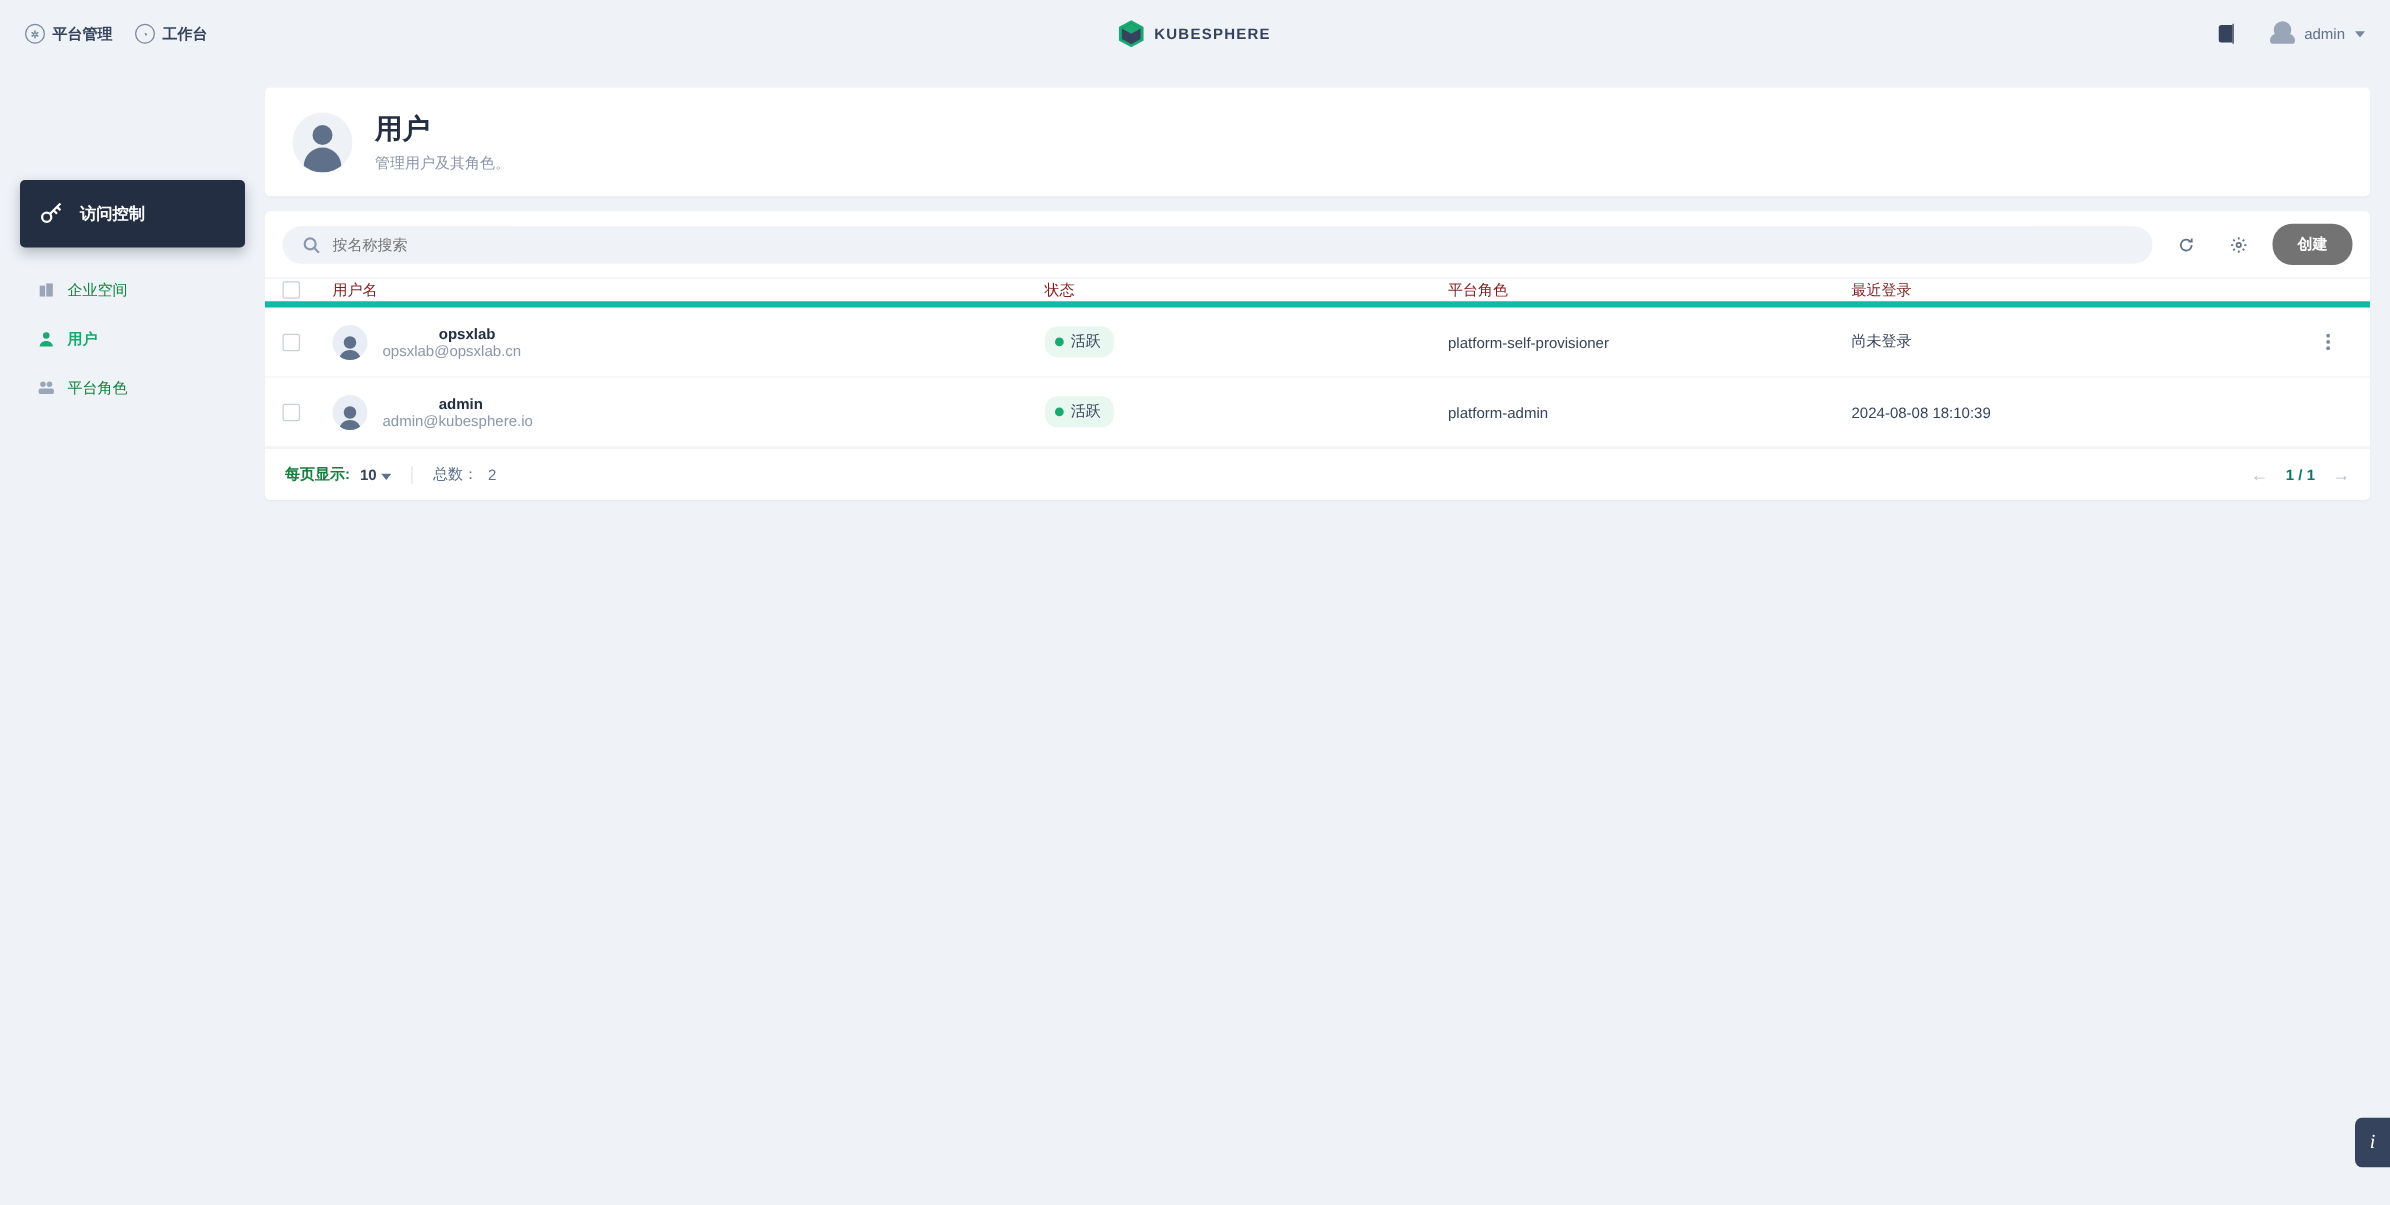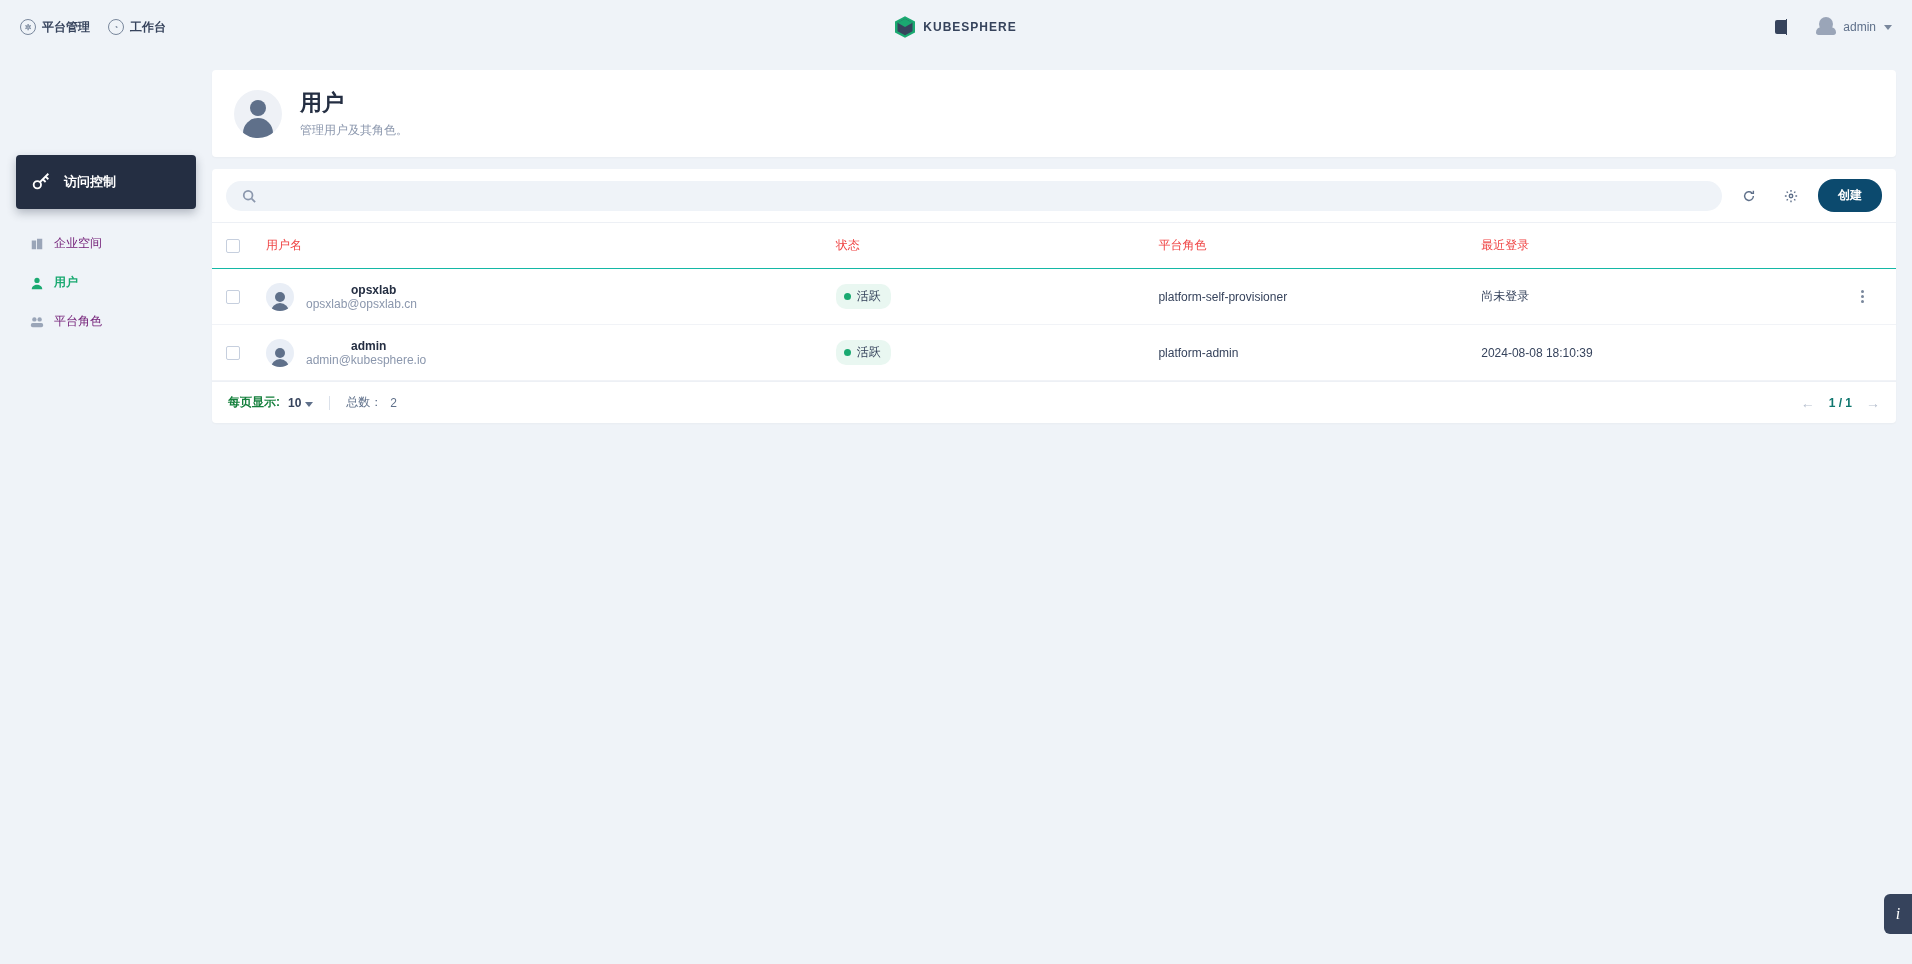--- a/index.html
+++ b/index.html
@@ -48,21 +48,21 @@
   
   .layout { display:flex; padding: 16px 16px 0 16px; gap: 16px; align-items:center;}
   .sidebar { width: 180px; flex: 0 0 180px; }
   .sidebar-header {
     background:#242e42; color:#fff; border-radius:4px; padding:16px 14px;
     display:flex; align-items:center; gap:12px; font-weight:700; font-size:13px;
     box-shadow: 0 4px 10px rgba(36,46,66,.3);
   }
   .key-icon { width:22px; height:22px; }
   .sidebar-nav { margin-top: 18px; display:flex; flex-direction:column; gap:6px; padding-left:4px;}
-  .nav-item { display:flex; align-items:center; gap:10px; padding:8px 10px; border-radius:4px; cursor:pointer; font-size:12px; color:#701a75;}
+  .nav-item { display:flex; align-items:center; gap:10px; padding:8px 10px; border-radius:4px; cursor:pointer; font-size:12px; color:#15803d;}
   .nav-item.active { color:#1aa971; font-weight:600;}
   .nav-icon { width:14px; height:14px; display:inline-flex; align-items:center; justify-content:center; color:#9aa5b8;}
   .nav-item.active .nav-icon { color:#1aa971;}
   .nav-icon svg { width:100%; height:100%; }
 
   .main { flex:1; display:flex; flex-direction:column; gap:12px;}
   .page-header {
     background:#fff; border-radius:4px; padding:18px 22px;
     display:flex; align-items:center; gap:18px;
     box-shadow: 0 1px 2px rgba(0,0,0,.03);
@@ -72,24 +72,24 @@
   .big-avatar .body{ width:30px;height:20px;border-radius:16px 16px 0 0;background:#5f708a;}
   .big-avatar-wrap{display:flex;flex-direction:column;align-items:center;}
   .page-title { font-size:22px; font-weight:800; color:#242e42;}
   .page-sub { font-size:12px; color:#8b97ad; margin-top:4px;}
 
   .panel { background:#fff; border-radius:4px; box-shadow:0 1px 2px rgba(0,0,0,.03);}
   .toolbar { display:flex; align-items:center; padding:10px 14px; gap:12px;}
   .search { flex:1; display:flex; align-items:center; gap:10px; background:#eff3f8; border-radius:18px; padding:8px 16px; color:#8b97ad;}
   .search input { border:none; background:transparent; outline:none; font-size:12px; flex:1; color:#36435c;}
   .tool-btn { width:30px;height:30px;display:flex;align-items:center;justify-content:center;border-radius:4px; cursor:pointer; color:#5f708a;}
-  .create-btn { background:#0c4a6e; color:#fff; border:none; padding:8px 20px; border-radius:16px; font-size:12px; font-weight:600; cursor:pointer;}
+  .create-btn { background:#737373; color:#fff; border:none; padding:8px 20px; border-radius:16px; font-size:12px; font-weight:600; cursor:pointer;}
 
   .table-head, .row { display:grid; grid-template-columns: 40px 3fr 1.7fr 1.7fr 1.9fr 40px; align-items:center; padding:0 14px;}
-  .table-head { height:47px; border-top:1px solid #edf0f5; border-bottom:1px solid #14b8a6; color:#ef4444; font-size:12px;}
+  .table-head { height:24px; border-top:1px solid #edf0f5; border-bottom:5px solid #14b8a6; color:#7f1d1d; font-size:12px;}
   .row { height:56px; border-bottom:1px solid #f1f3f7; font-size:12px; color:#36435c;}
   .row:last-of-type { border-bottom:none;}
   .cb { width:14px;height:14px;border:1.5px solid #c6cfde;border-radius:2px;background:#fff; cursor:pointer;}
   .user-cell { display:flex; align-items:center; gap:12px;}
   .mini-avatar { width:28px;height:28px;border-radius:50%;background:#e9eef6; display:flex;align-items:center;justify-content:center; position:relative; overflow:hidden;}
   .mini-avatar .mh{width:10px;height:10px;border-radius:50%;background:#5f708a;}
   .mini-avatar .mb{position:absolute;bottom:-2px;width:18px;height:10px;border-radius:10px 10px 0 0;background:#5f708a;}
   .uname{font-weight:700;color:#242e42;margin-left:45px;}
   .uemail{color:#8b97ad;}
   .status { display:flex; align-items:center; gap:8px;}
@@ -206,20 +206,21 @@
 
     <div class="panel">
       <div class="toolbar">
         <div class="search">
           <span style="width:14px;height:14px;display:inline-block">
             <svg viewBox="0 0 16 16" fill="none" stroke="#8b97ad" stroke-width="2">
                 <circle cx="7" cy="7" r="5"></circle>
                 <line x1="11" y1="11" x2="15" y2="15"></line>
               </svg>
           </span>
+          <input type="text" placeholder="按名称搜索" style="">
         </div>
         <div class="tool-btn">
           <svg width="14" height="14" viewBox="0 0 16 16" fill="none" stroke="#5f708a" stroke-width="1.6">
               <path d="M13 8a5 5 0 1 1-1.5-3.5"></path>
               <path d="M13 2v3h-3"></path>
             </svg>
         </div>
         <div class="tool-btn">
           <svg width="14" height="14" viewBox="0 0 16 16" fill="none" stroke="#5f708a" stroke-width="1.6">
               <circle cx="8" cy="8" r="2"></circle>

